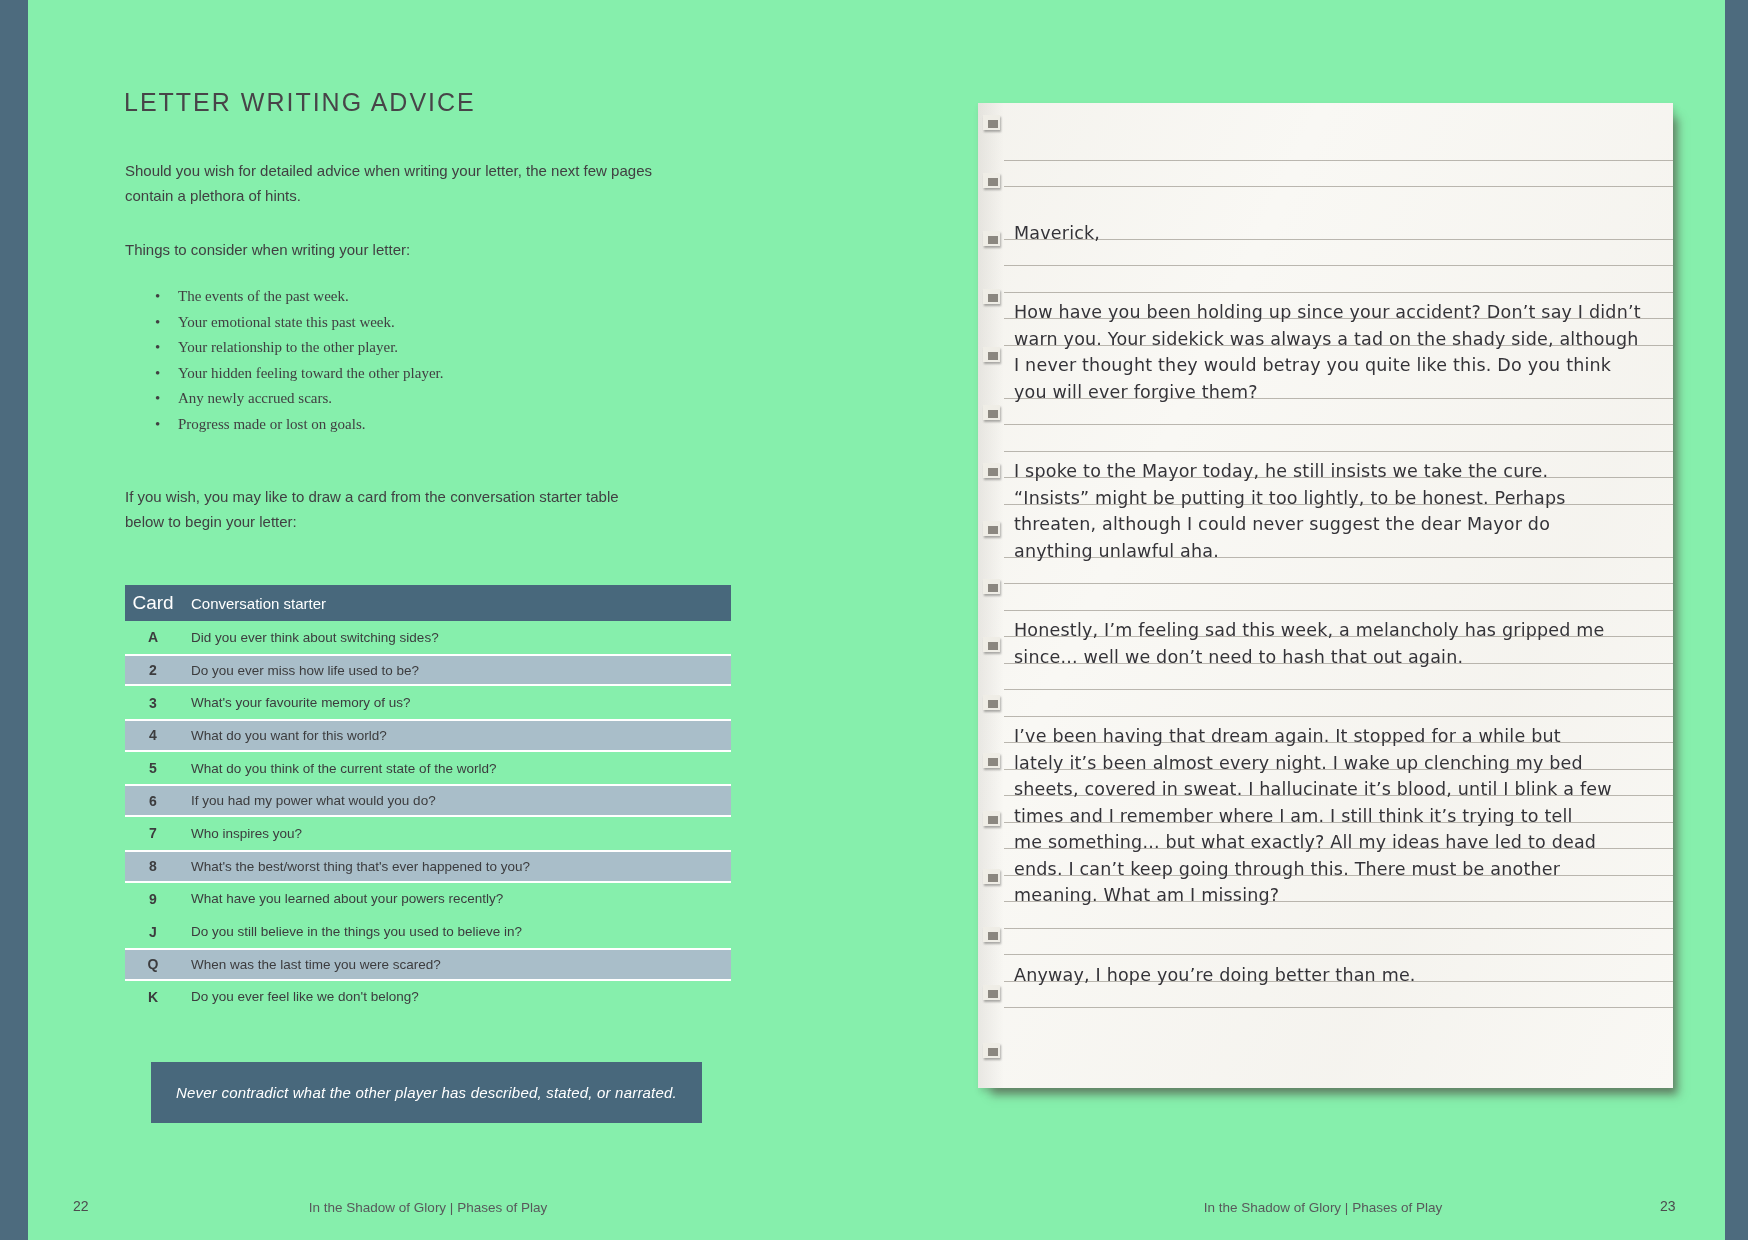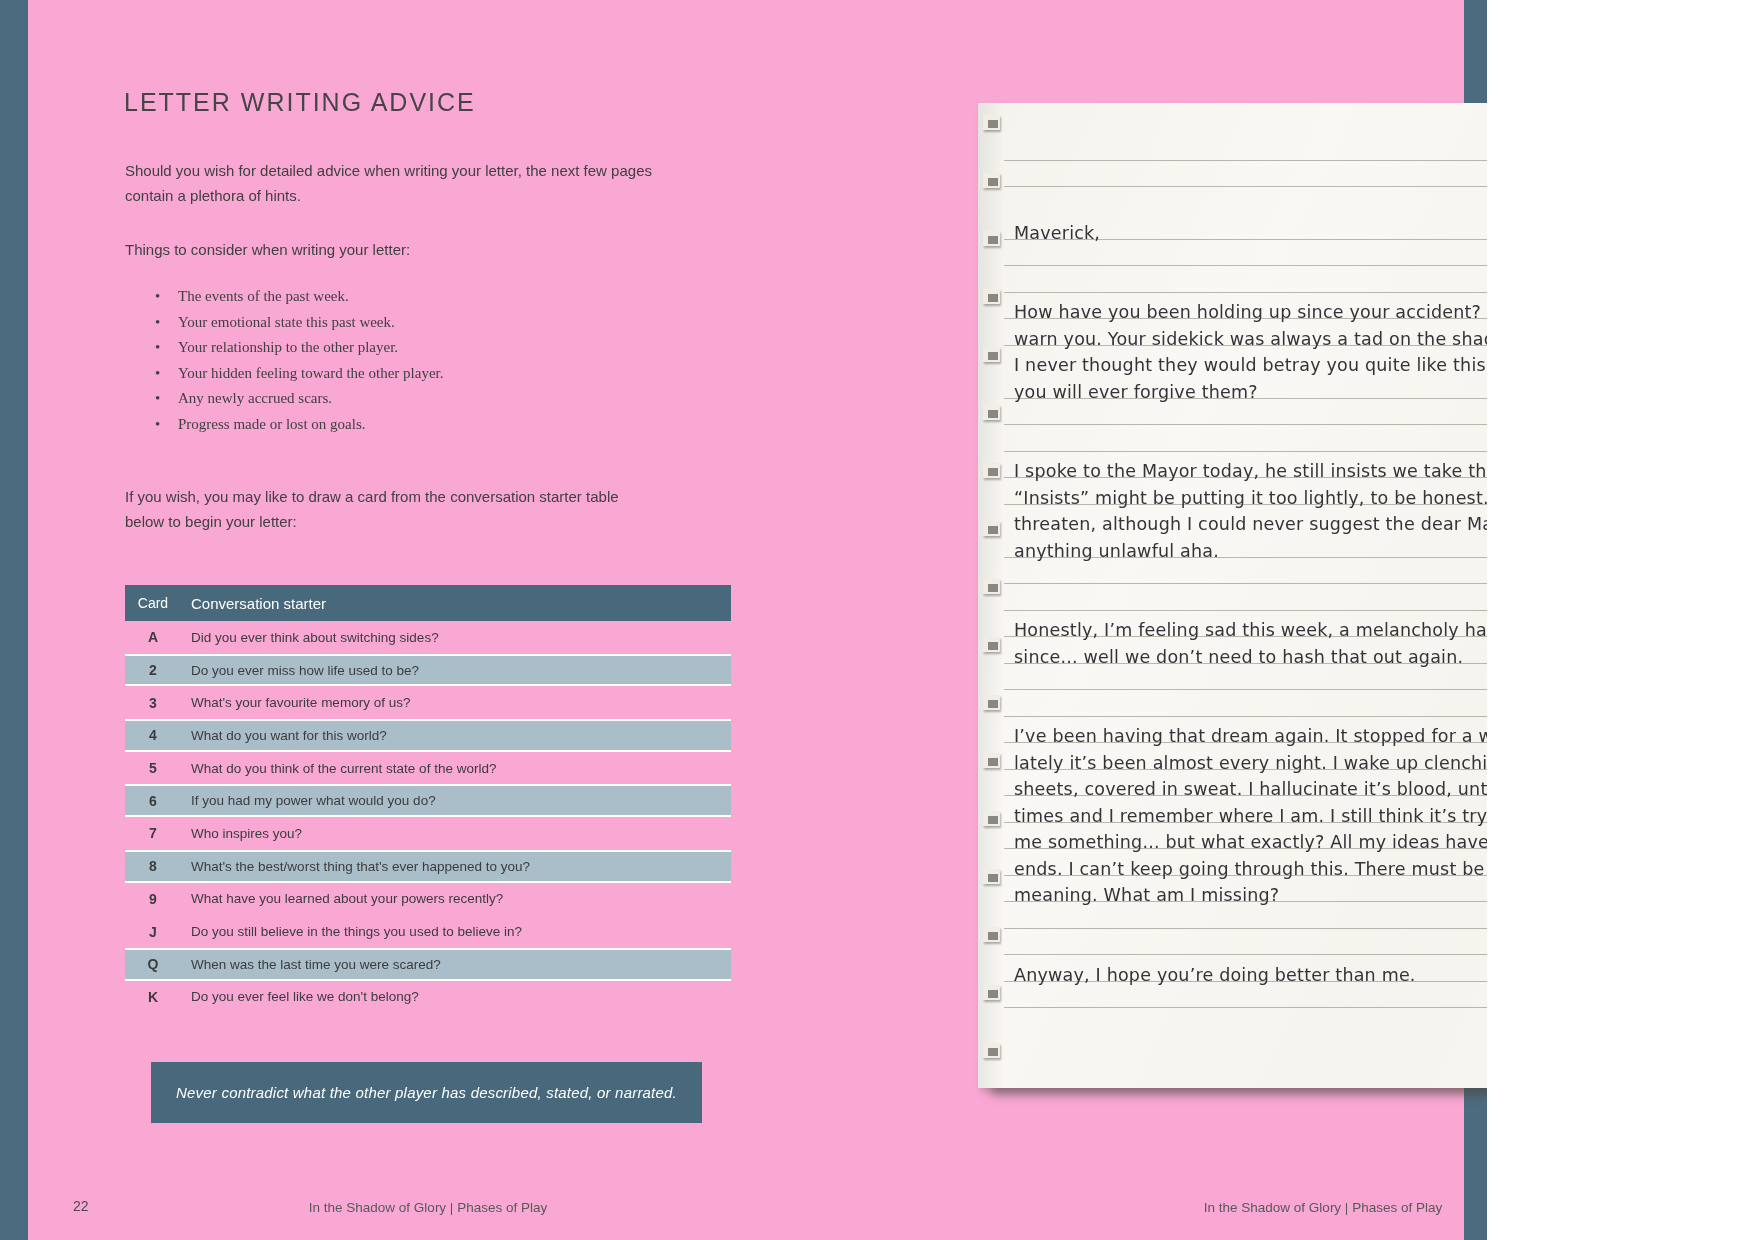--- a/index.html
+++ b/index.html
@@ -1,16 +1,16 @@
 <!DOCTYPE html>
 <html><head>
 <meta charset="utf-8">
 <style>
   html,body{margin:0;padding:0;background:#ffffff;}
-  .canvas{position:relative;width:1487px;height:1240px;background:#f9a8d4;overflow:hidden;
+  .canvas{position:relative;width:1748px;height:1240px;background:#86efac;overflow:hidden;
           font-family:"Liberation Sans",sans-serif;}
 
   
   .bar{position:absolute;top:0;height:100%;background:#4d6b7e;}
   .bar-left{left:0;width:28px;}
   .bar-right{right:0;width:23px;}
 
   
   .page-title{position:absolute;left:124px;top:88px;font-size:25px;font-weight:300;
               letter-spacing:2px;color:#474448;}
@@ -21,40 +21,40 @@
            color:#414042;font-size:15px;line-height:25.6px;font-family:Liberation Serif, serif;}
   .bullets li{position:relative;padding-left:28px;}
   .bullets li::before{content:"\2022";position:absolute;left:5px;color:#414042;}
   .prompt{left:125px;top:484px;}
 
   
   .ctable{position:absolute;left:125px;top:585px;width:606px;color:#3c3c3e;}
   .trow{display:flex;align-items:center;height:32.7px;box-sizing:border-box;font-size:13.5px;}
   .trow.head{height:36px;background:#48687c;color:#ffffff;font-size:15px;}
   .col-card{flex:none;width:56px;text-align:center;font-weight:600;font-size:14px;}
-  .trow.head .col-card{font-weight:400;font-size:14px;}
+  .trow.head .col-card{font-weight:400;font-size:19px;}
   .col-starter{padding-left:10px;}
   .trow.shade{background:#a9bec9;border-top:2px solid #ffffff;border-bottom:2px solid #ffffff;}
 
   
   .note-box{position:absolute;left:151px;top:1062px;width:551px;height:61px;background:#48687c;
             display:flex;align-items:center;justify-content:center;}
   .note-text{color:#ffffff;font-size:15px;font-style:italic;font-weight:500;letter-spacing:.2px;}
 
   
   .footer-text{position:absolute;top:1200px;font-size:13.5px;color:#58595b;}
   .fnum{position:absolute;top:1198px;font-size:14px;color:#4c4c4e;}
   .fnum-left{left:73px;}
   .ftitle-left{left:125px;width:606px;text-align:center;}
   .ftitle-right{left:985px;width:676px;text-align:center;}
   .fnum-right{left:1660px;}
 
   
   .paper{position:absolute;left:978px;top:103px;width:695px;height:985px;background:#f9f8f4;
-         box-shadow:9px 11px 9px -4px rgba(78,72,64,.55), 2px 4px 6px rgba(78,72,64,.22);padding-left:40px;}
+         box-shadow:9px 11px 9px -4px rgba(78,72,64,.55), 2px 4px 6px rgba(78,72,64,.22);}
   .paper-grain{position:absolute;inset:0;
          background:linear-gradient(115deg,rgba(210,204,192,.12) 0%,rgba(255,255,255,0) 30%,rgba(210,204,192,.10) 70%,rgba(255,255,255,0) 100%);}
   .ruled{position:absolute;left:26px;right:0;top:31px;bottom:62px;
          background:repeating-linear-gradient(to bottom,
              rgba(0,0,0,0) 0px, rgba(0,0,0,0) 25.5px,
              rgba(124,118,107,.5) 25.5px, rgba(124,118,107,.5) 26.5px);}
   .torn-edge{position:absolute;left:0;top:0;width:26px;height:100%;
          background:linear-gradient(to right,rgba(90,85,78,.10),rgba(90,85,78,0));}
   .torn-tab{position:absolute;left:5px;width:17px;height:15px;background:#efede6;
          box-shadow:1px 2px 2px rgba(0,0,0,.3);}

